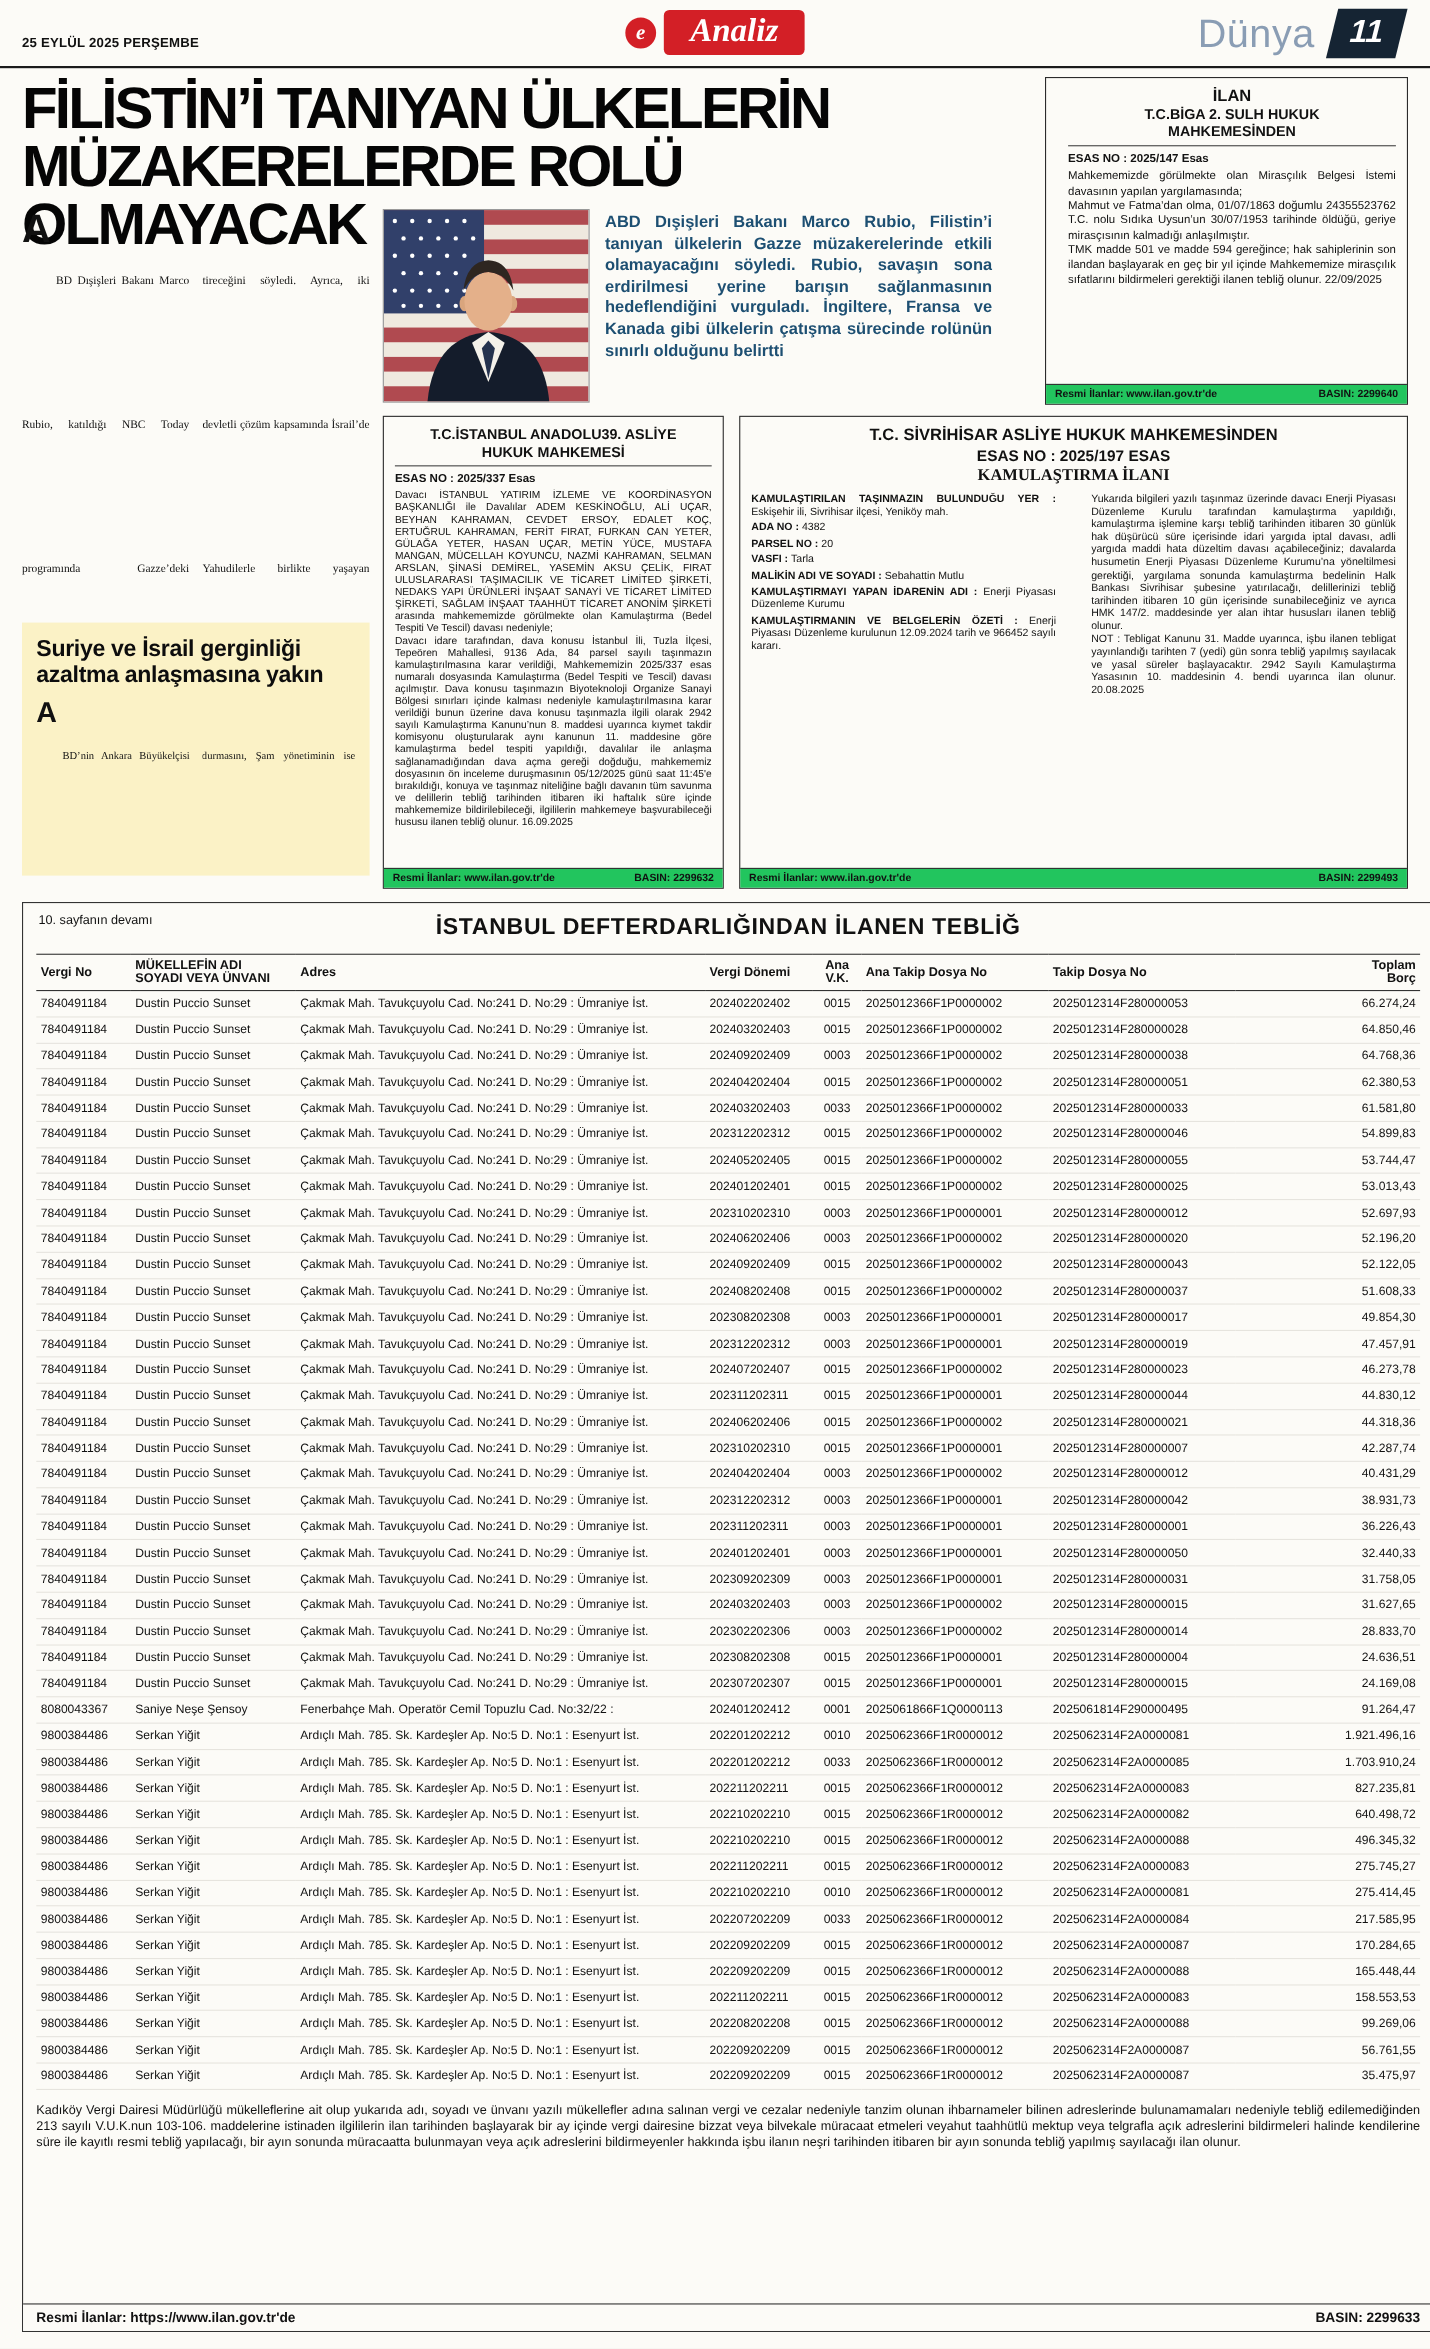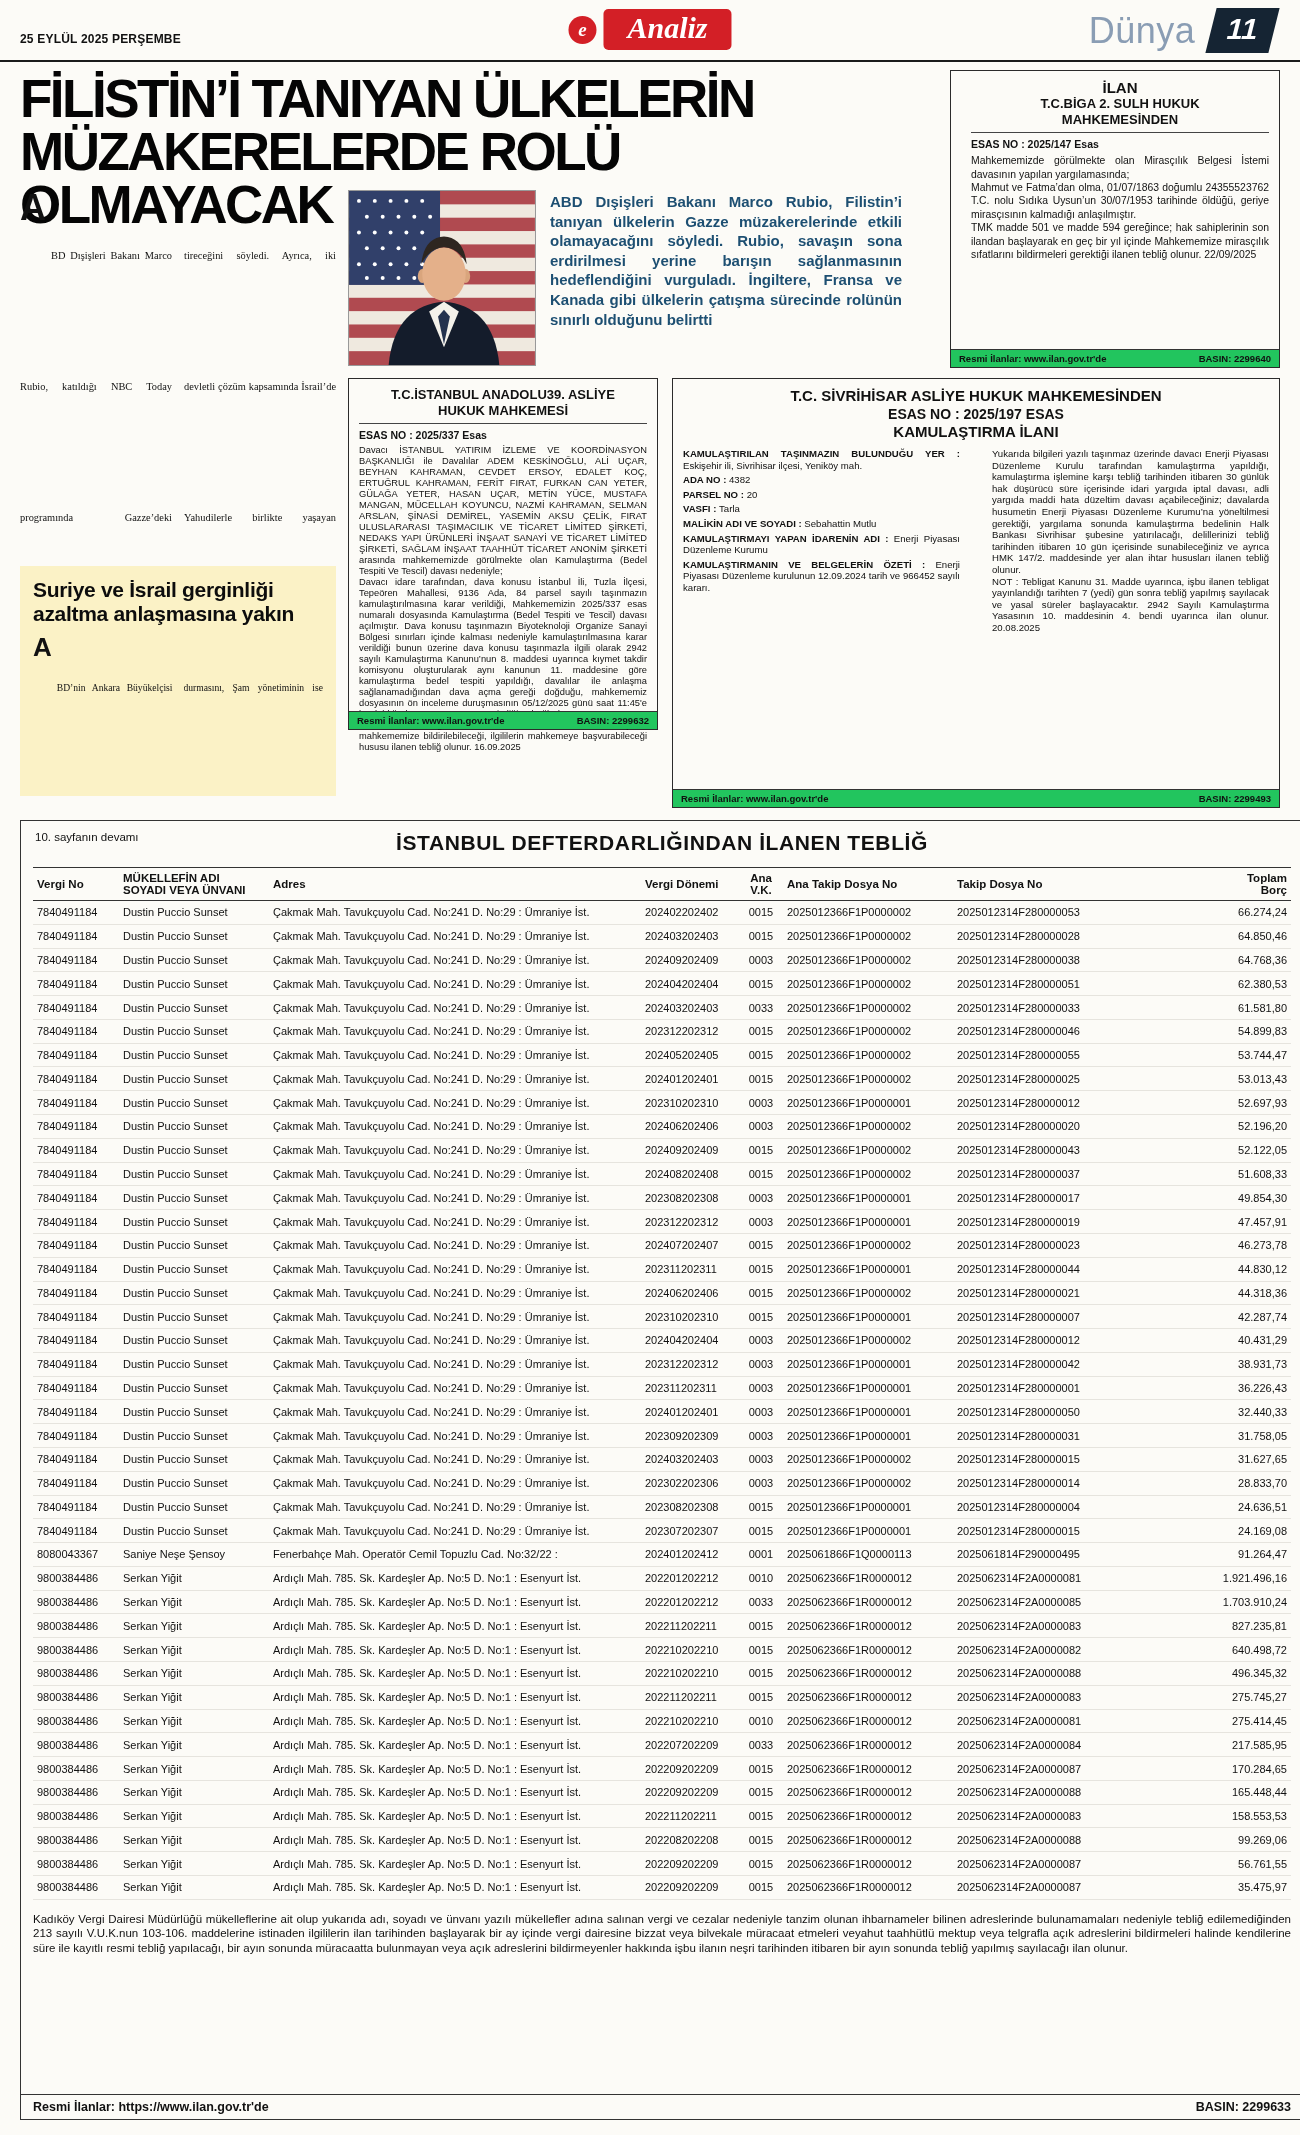--- a/index.html
+++ b/index.html
@@ -29,27 +29,27 @@
   .pull-quote { position:absolute; left:550px; top:192px; width:352px; height:174px; font-weight:bold; font-size:15px; line-height:19.6px; color:#1d4f72; text-align:justify; overflow:hidden; }
 
   
   .notice { position:absolute; border:1.5px solid #2b2b2b; padding:8px 10px 26px; background:#fcfbf7; }
   .notice-label { text-align:center; font-weight:bold; font-size:15px; }
   .notice-court { text-align:center; font-weight:bold; font-size:13px; line-height:1.2; white-space:pre-line; border-bottom:1px solid #444; padding-bottom:5px; margin-bottom:5px; }
   .notice-esas { font-weight:bold; font-size:10.5px; margin-bottom:4px; }
   .notice-body { font-size:10.4px; line-height:13.4px; text-align:justify; white-space:pre-line; overflow:hidden; }
   .notice-footer { position:absolute; left:0; right:0; bottom:0; border-top:1px solid #333; display:flex; justify-content:space-between; padding:3px 8px; font-size:9.5px; font-weight:bold; background:#22c55e; }
   .biga { left:950px; top:70px; width:330px; height:298px;padding-left:20px; }
-  .anadolu { left:348px; top:378px; width:310px; height:352px; }
+  .anadolu { left:348px; top:378px; width:310px; height:430px; }
   .anadolu .notice-body { font-size:9.3px; line-height:11px; height:344px; }
   .sivrihisar { left:672px; top:378px; width:608px; height:430px; }
   .siv-head { text-align:center; font-weight:bold; line-height:1.25; margin-bottom:6px; }
   .siv-head .t1 { font-size:15px; }
   .siv-head .t2 { font-size:14px; }
-  .siv-head .t3 { font-size:15px; }
+  .siv-head .t3 { font-size:15px;font-family:Liberation Serif, serif; }
   .siv-cols { display:flex; gap:32px; }
   .siv-col { flex:1; font-size:9.6px; line-height:11.6px; text-align:justify; overflow:hidden; height:330px; }
   .siv-col .fld { margin-bottom:3px; }
 
   
   .syria { position:absolute; left:20px; top:566px; width:316px; height:230px; background:#fbf2c6; padding:12px 13px 10px; }
   .syria-title { font-weight:bold; font-size:21px; line-height:1.12; color:#0d0d0d; margin-bottom:9px; letter-spacing:-.3px; }
   .syria-cols { display:flex; gap:11px; }
   .syria-col { flex:1; font:9.6px/11.3 "Liberation Serif", serif; text-align:justify; height:152px; overflow:hidden; }
   .syria-col .dropcap { font-size:26px; }

